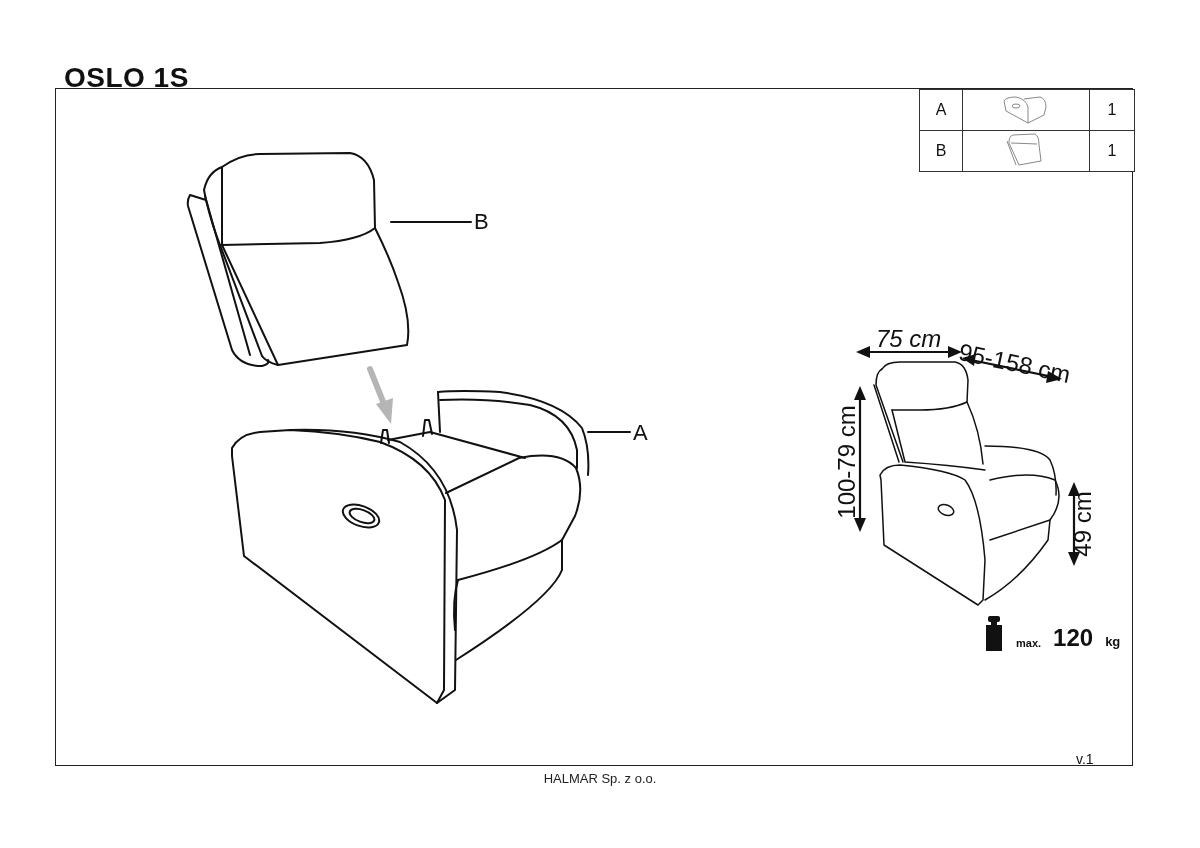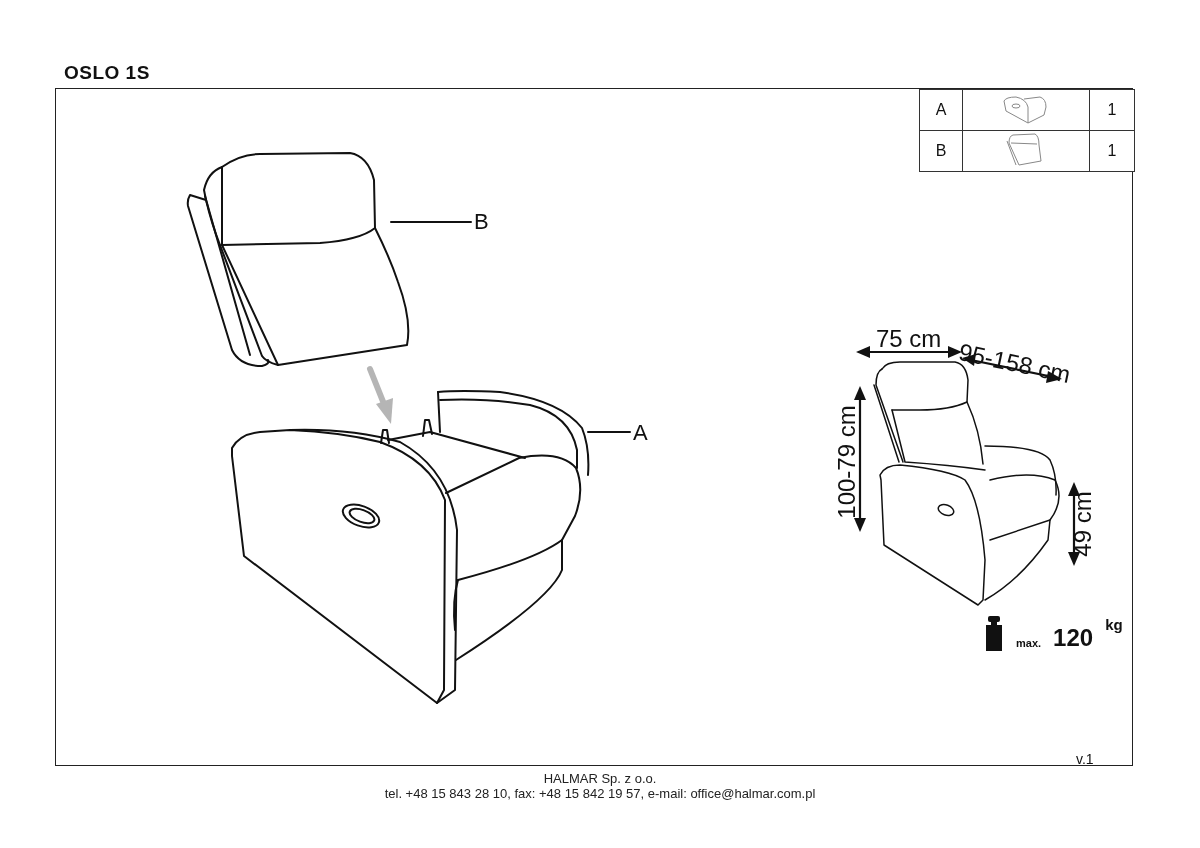--- a/index.html
+++ b/index.html
@@ -1,32 +1,32 @@
 <!DOCTYPE html>
 <html><head>
 <meta charset="utf-8">
 <style>
   html,body{margin:0;padding:0;background:#fff;}
   body{width:1200px;height:848px;position:relative;overflow:hidden;font-family:"Liberation Sans",sans-serif;color:#111;}
-  .title{position:absolute;left:64px;top:62px;font-size:19px;font-weight:bold;letter-spacing:0.5px;}
+  .title{position:absolute;left:64px;top:62px;font-size:28px;font-weight:bold;letter-spacing:0.5px;}
   .frame{position:absolute;left:55px;top:88px;width:1078px;height:678px;border:1.5px solid #222;box-sizing:border-box;}
   .parts-table{position:absolute;left:919px;top:89px;border-collapse:collapse;background:#fff;}
   .parts-table td{border:1.3px solid #333;height:40px;padding:0;text-align:center;font-size:16px;}
   .parts-table td.letter{width:42px;}
   .parts-table td.thumb{width:126px;}
   .parts-table td.qty{width:44px;}
   .drawing{position:absolute;left:0;top:0;width:1200px;height:848px;}
   .label{position:absolute;font-size:22px;}
   .dim{position:absolute;font-size:24px;white-space:nowrap;}
   .version{position:absolute;left:1076px;top:751px;font-size:14px;}
   .footer{position:absolute;left:0;width:1200px;top:771px;text-align:center;font-size:13px;line-height:15px;color:#222;}
   .maxload{position:absolute;left:984px;top:616px;display:flex;align-items:flex-end;gap:12px;}
   .maxload .small{font-size:11px;font-weight:bold;margin-bottom:3px;}
   .maxload .big{font-size:24px;font-weight:bold;}
-  .maxload .unit{font-size:15px;font-weight:bold;margin-bottom:19px;}
+  .maxload .unit{font-size:13px;font-weight:bold;margin-bottom:3px;}
 </style>
 </head>
 <body>
 
 <div class="title">OSLO 1S</div>
 
 <div class="frame"></div>
 
 <svg class="drawing" viewBox="0 0 1200 848" fill="none" stroke="#111" stroke-width="2" stroke-linejoin="round" stroke-linecap="round">
 
@@ -93,21 +93,21 @@
     <polygon points="860,532 854,518 866,518" fill="#111" stroke="none"></polygon>
     <line x1="1074" y1="488" x2="1074" y2="560"></line>
     <polygon points="1074,482 1068,496 1080,496" fill="#111" stroke="none"></polygon>
     <polygon points="1074,566 1068,552 1080,552" fill="#111" stroke="none"></polygon>
   </g>
 </svg>
 
 <div class="label" style="left:474px;top:209px;">B</div>
 <div class="label" style="left:633px;top:420px;">A</div>
 
-<div class="dim" style="left:876px;top:325px;">75 cm</div>
+<div class="dim" style="left:876px;top:325px;font-style:italic;">75 cm</div>
 <div class="dim" style="left:962px;top:338px;transform:rotate(12deg);transform-origin:left top;">95-158 cm</div>
 <div class="dim" style="left:790px;top:448px;transform:rotate(-90deg);">100-79 cm</div>
 <div class="dim" style="left:1050px;top:510px;transform:rotate(-90deg);">49 cm</div>
 
 <table class="parts-table">
   <tbody>
       <tr>
     <td class="letter">A</td>
     <td class="thumb">
       <svg width="60" height="34" viewBox="0 0 60 34" fill="none" stroke="#888" stroke-width="1">
@@ -140,14 +140,13 @@
   </svg>
   <span class="small">max.</span>
   <span class="big">120</span>
   <span class="unit">kg</span>
 </div>
 
 <div class="version">v.1</div>
 
 <div class="footer">
   <div>HALMAR Sp. z o.o.</div>
-  <div>tel. +48 15 843 28 10, fax: +48 15 842 19 57, e-mail: office@halmar.com.pl</div>
 </div>
 
 </body></html>

